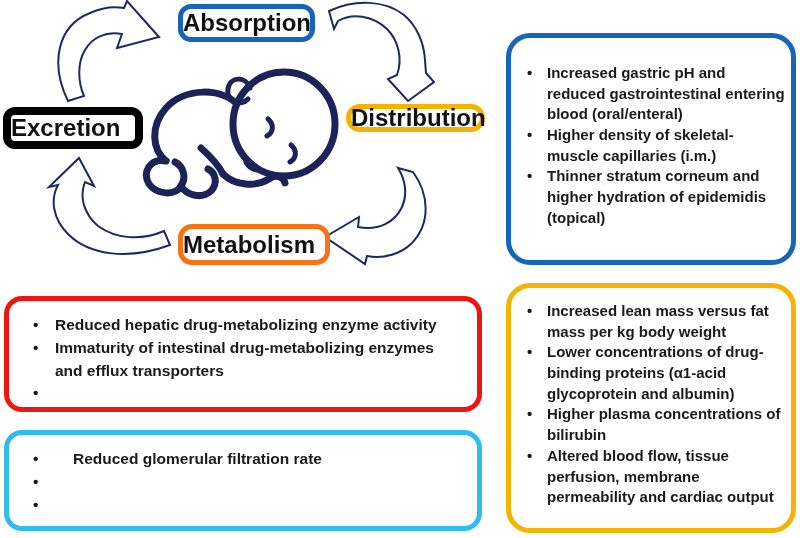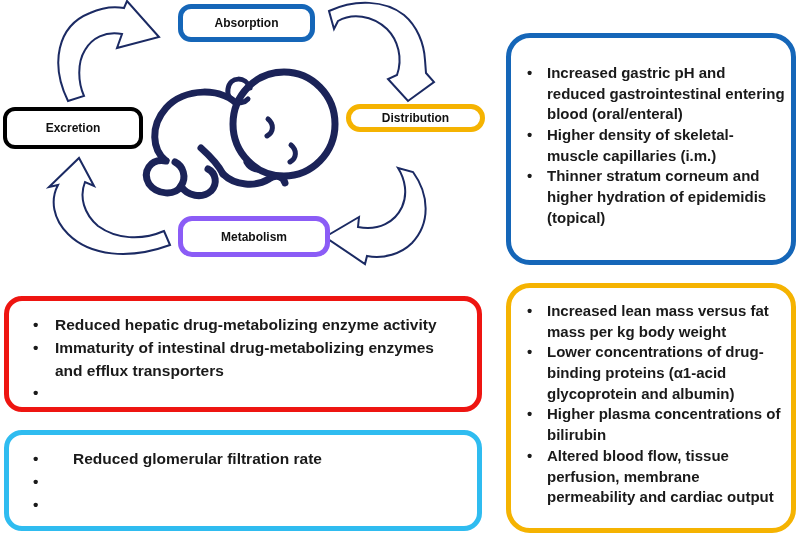--- a/index.html
+++ b/index.html
@@ -2,27 +2,27 @@
 <html><head>
 <meta charset="utf-8">
 <style>
   html,body{margin:0;padding:0;background:#ffffff;}
   .stage{
     position:relative;width:800px;height:538px;background:#ffffff;overflow:hidden;
     font-family:"Liberation Sans",sans-serif;font-weight:700;color:#1a1a1a;
   }
   
   .node{
-    position:absolute;background:#fff;display:flex;align-items:center;justify-content:center;
-    font-size:12px;color:#111;box-sizing:border-box;text-align:center;
+    position:absolute;background:#fff;display:flex;align-items:center;justify-content:flex-start;
+    font-size:24px;color:#111;box-sizing:border-box;text-align:center;
   }
   .node-absorption{left:178px;top:4px;width:137px;height:38px;border:5px solid #1566b8;border-radius:13px;}
-  .node-excretion{left:3px;top:107px;width:140px;height:42px;border:4px solid #000000;border-radius:12px;}
+  .node-excretion{left:3px;top:107px;width:140px;height:42px;border:8px solid #000000;border-radius:12px;}
   .node-distribution{left:346px;top:104px;width:139px;height:28px;border:5px solid #f5b301;border-radius:14px;}
-  .node-metabolism{left:178px;top:216px;width:152px;height:41px;border:5px solid #8b5cf6;border-radius:14px;}
+  .node-metabolism{left:178px;top:224px;width:152px;height:41px;border:5px solid #f97316;border-radius:14px;}
   
   .panel{position:absolute;background:#fff;box-sizing:border-box;}
   .panel ul{list-style:none;margin:0;padding:0;}
   .panel li{display:flex;align-items:flex-start;color:#1a1a1a;}
   .dot{flex:none;}
   .panel-absorption{
     left:506px;top:33px;width:290px;height:232px;border:5px solid #1566b8;border-radius:24px;
     padding:25px 6px 0 14px;
   }
   .panel-distribution{

